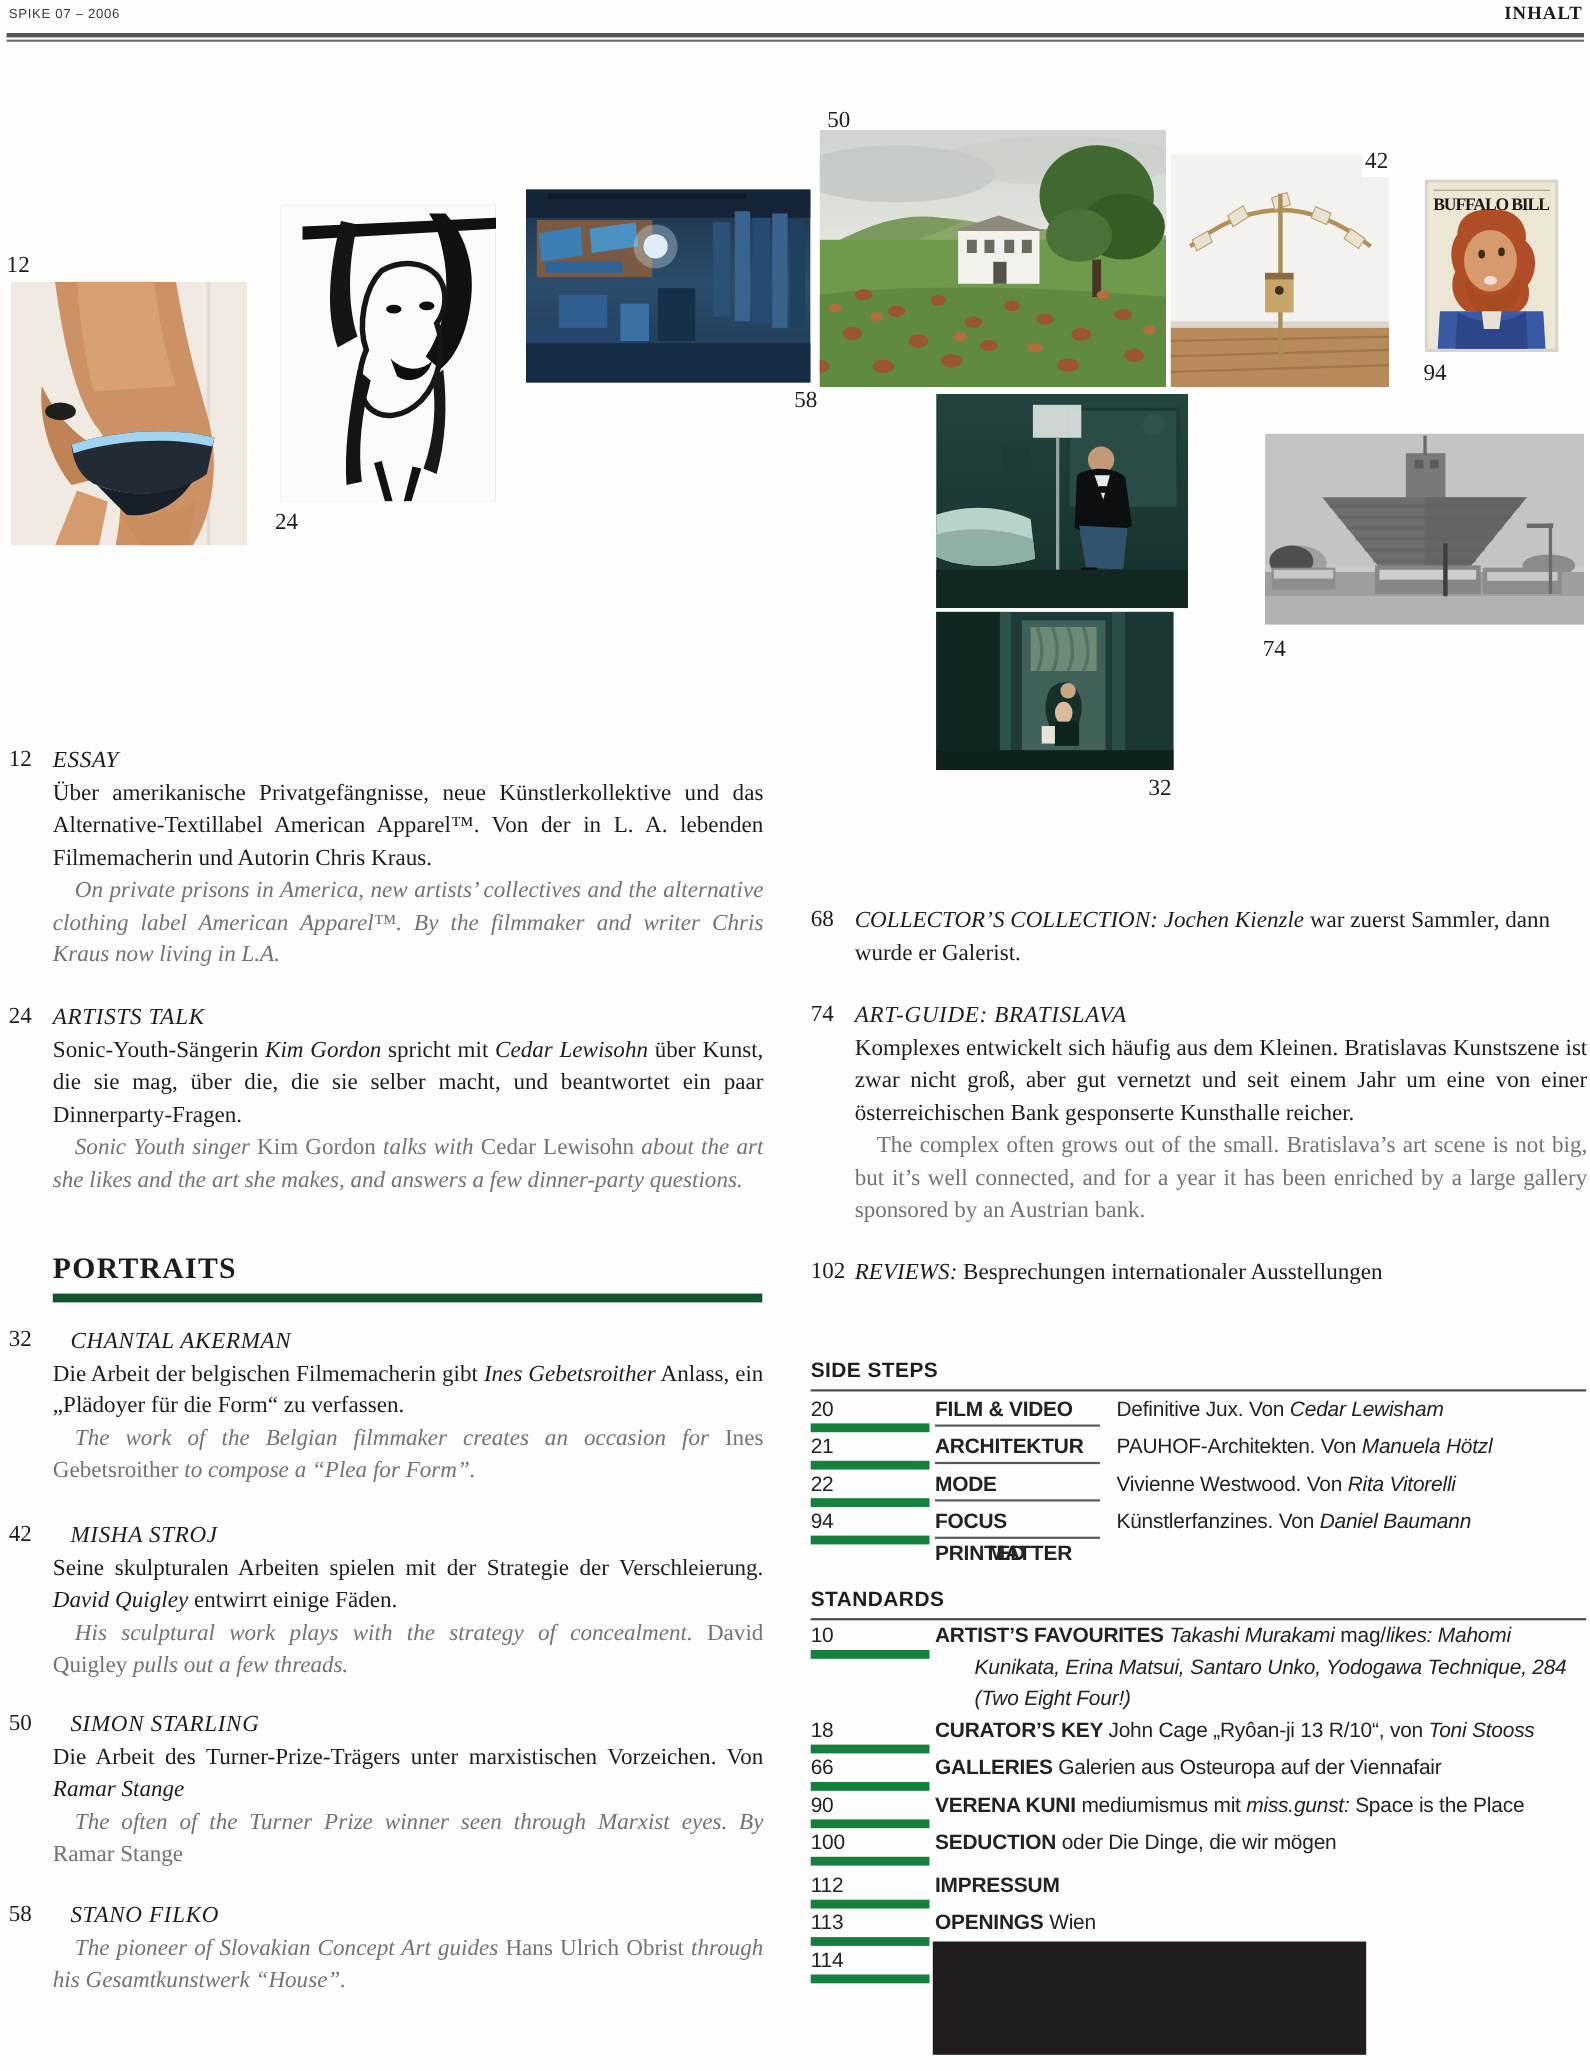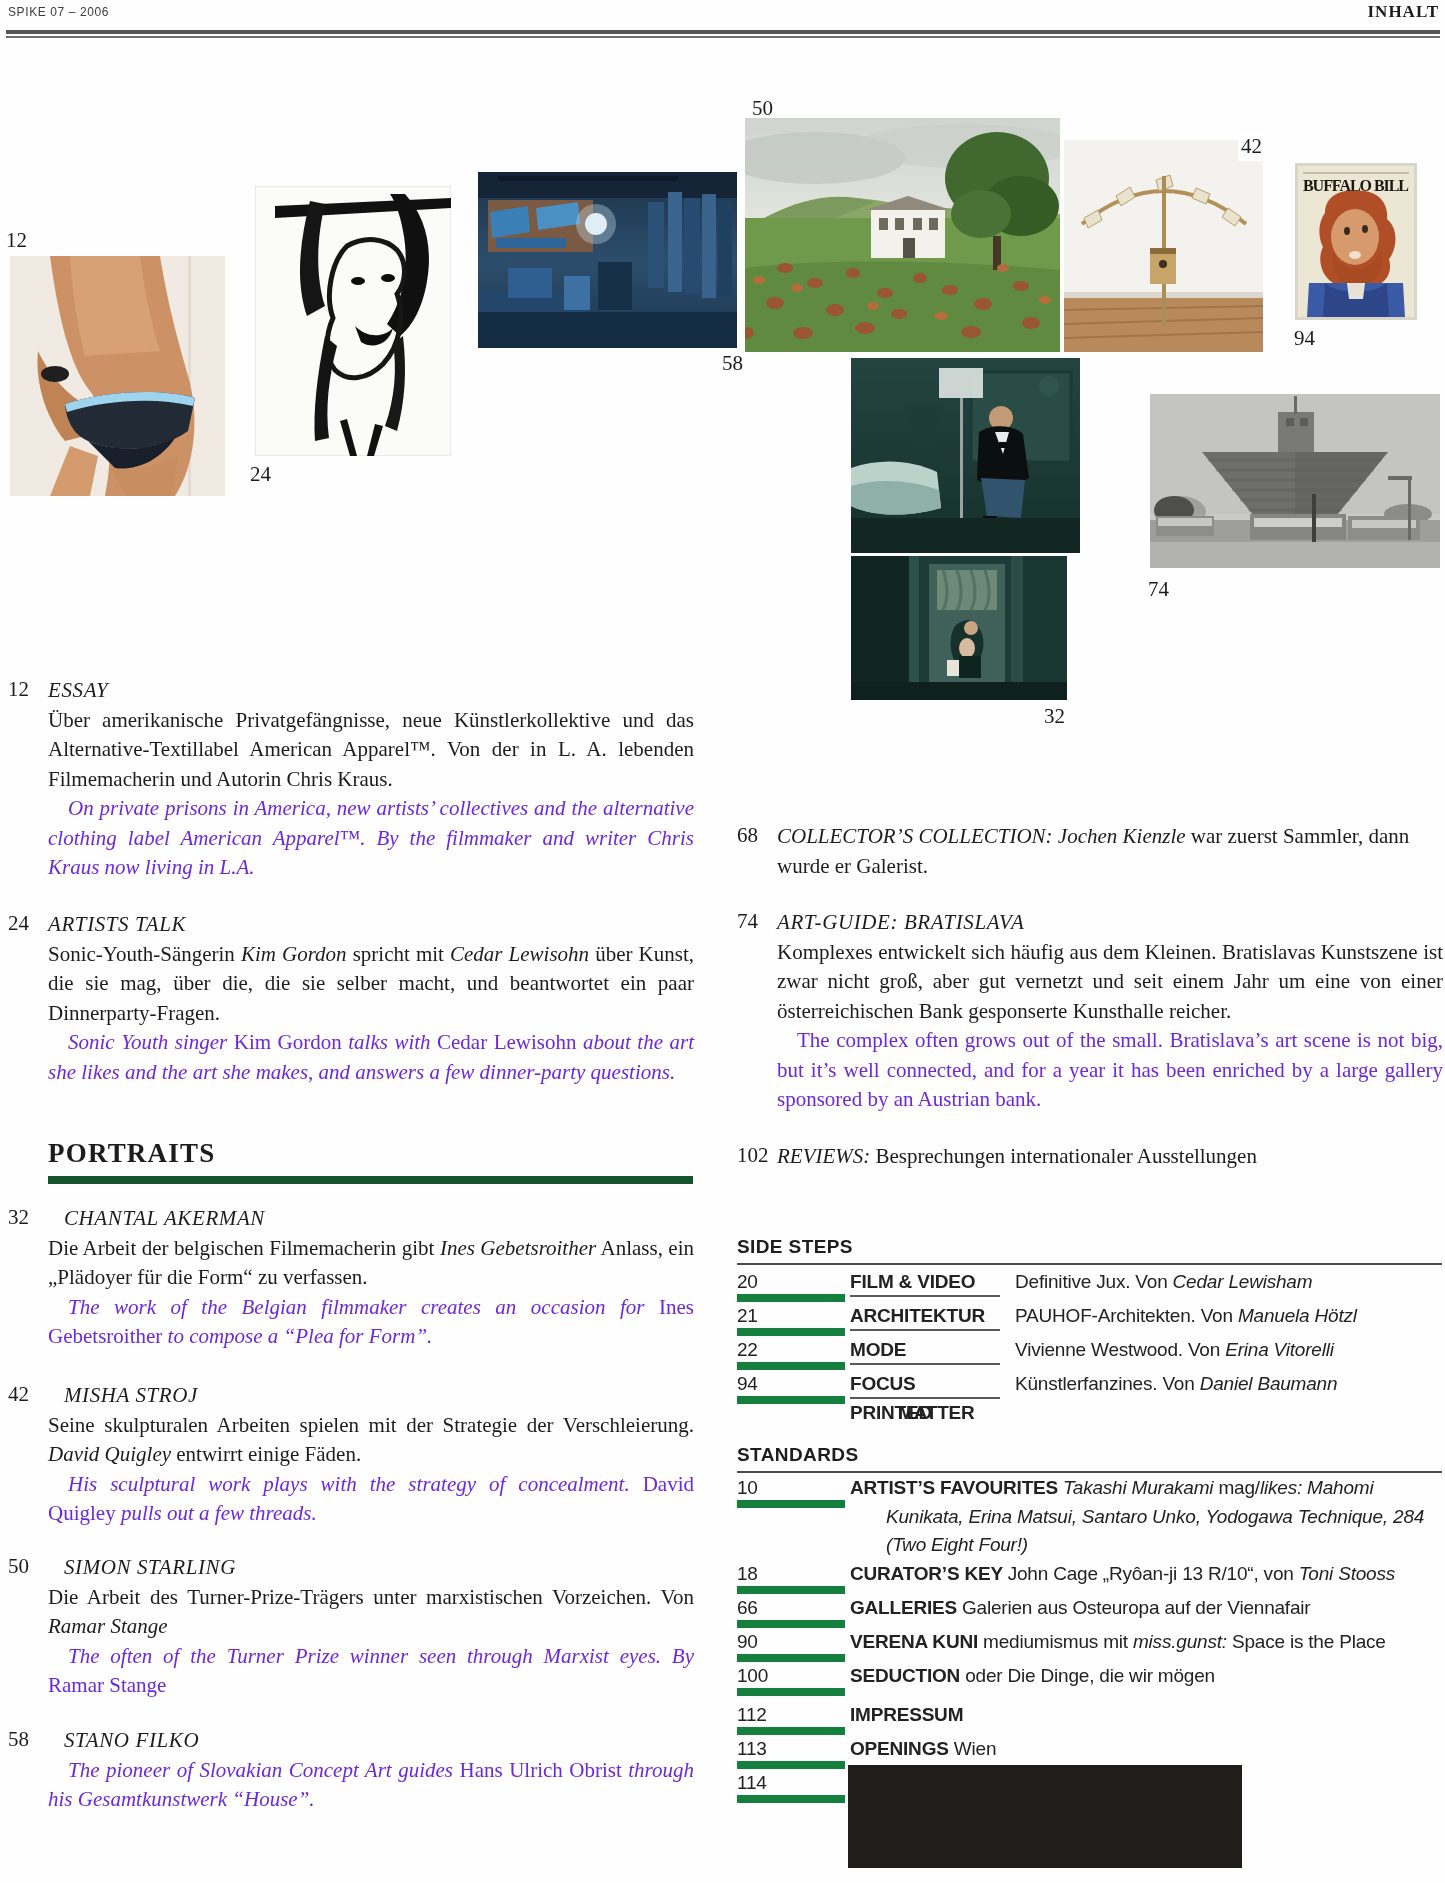--- a/index.html
+++ b/index.html
@@ -20,21 +20,21 @@
   .ph{position:absolute;overflow:hidden;}
   .ph svg{display:block;}
 
   
   .entry{position:absolute;left:8px;width:686px;}
   .entry .num{position:absolute;left:0;top:1px;font-size:21px;}
   .entry .body{margin-left:40px;}
   .etitle{font-style:italic;font-size:21px;line-height:29.5px;letter-spacing:.6px;}
   .etitle.ind{margin-left:16px;}
   .de{font-size:21px;line-height:29.5px;text-align:justify;}
-  .en{font-size:21px;line-height:29.5px;text-align:justify;color:#6d28d9;text-indent:20px;}
+  .en{font-size:21px;line-height:29.5px;text-align:justify;color:#737373;text-indent:20px;}
 
   .portraits-hd{position:absolute;left:48px;top:1138px;width:645px;
                 font-size:27px;font-weight:bold;letter-spacing:1.2px;
                 border-bottom:8px solid #14532d;padding-bottom:7px;}
 
   
   .rentry{position:absolute;left:737px;width:706px;}
   .rentry .num{position:absolute;left:0;top:1px;font-size:21px;}
   .rentry .body{margin-left:40px;}
 
@@ -416,21 +416,21 @@
       <div class="tcat">
           <span class="cl ul">ARCHITEKTUR</span>
         </div>
       <div class="tdesc"><span>PAUHOF-Architekten. Von </span><span class="s-i">Manuela Hötzl</span></div>
     </div>
     <div class="trow">
       <div class="tnum"><span class="ul">22</span></div>
       <div class="tcat">
           <span class="cl ul">MODE</span>
         </div>
-      <div class="tdesc"><span>Vivienne Westwood. Von </span><span class="s-i">Erina Vitorelli</span></div>
+      <div class="tdesc"><span>Vivienne Westwood. Von </span><span class="s-i">Rita Vitorelli</span></div>
     </div>
     <div class="trow">
       <div class="tnum"><span class="ul">94</span></div>
       <div class="tcat">
           <span class="cl ul">FOCUS PRINTED</span>
           <span class="cl cl2">MATTER</span>
         </div>
       <div class="tdesc"><span>Künstlerfanzines. Von </span><span class="s-i">Daniel Baumann</span></div>
     </div>
   </div>

